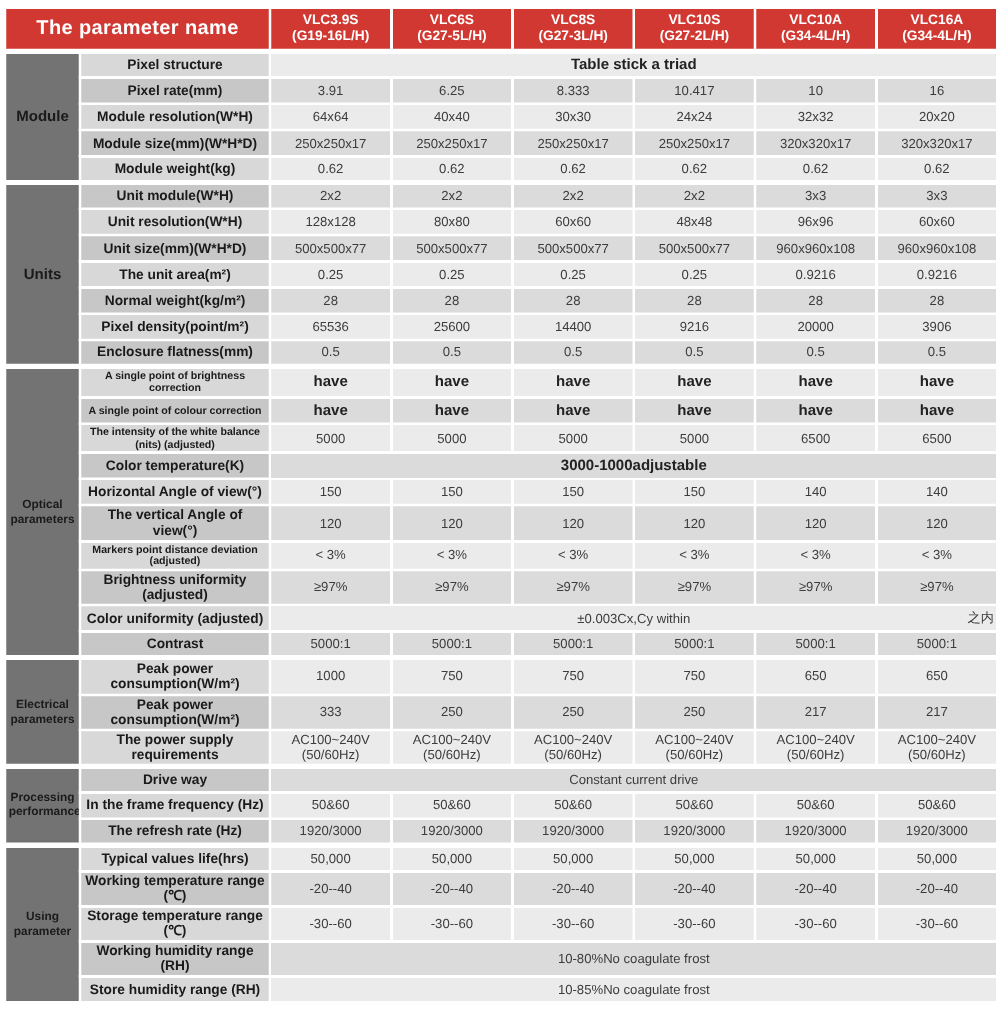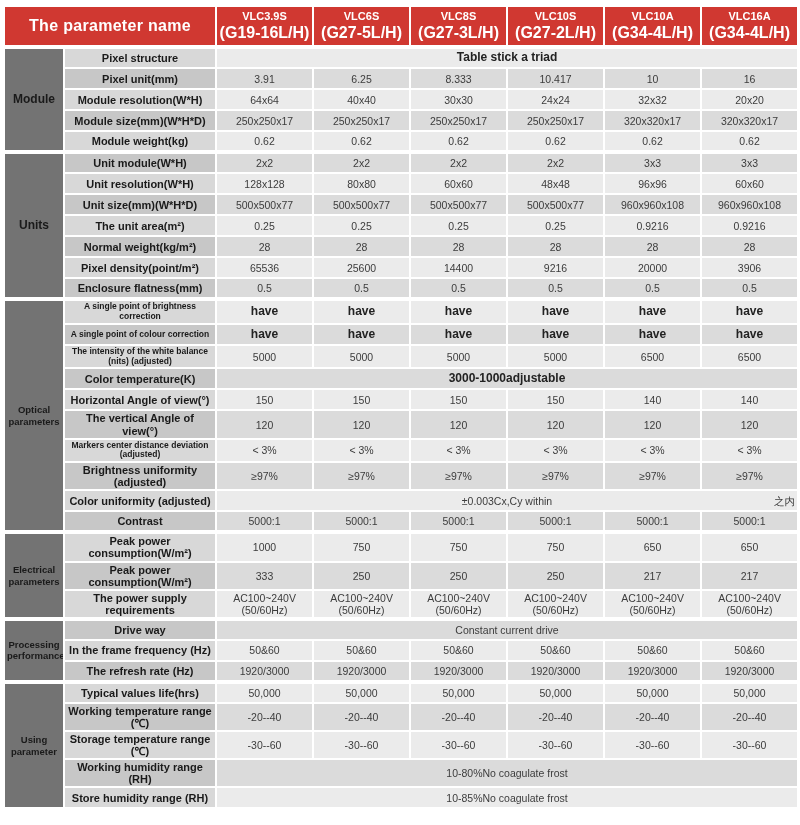--- a/index.html
+++ b/index.html
@@ -19,21 +19,21 @@
     border: 2px solid #ffffff;
     text-align: center;
     vertical-align: middle;
     padding: 1px 2px;
     overflow: hidden;
   }
   
   thead th { background: var(--red, #d03831); color: #ffffff; }
   th.param-head { font-size: 16px; font-weight: bold; letter-spacing: .3px; }
   th.col-head { font-size: 11px; font-weight: bold; line-height: 1.2; padding: 3px 1px; }
-  th.col-head .sub { display: block; font-size: 16px; font-weight: bold; }
+  th.col-head .sub { display: block; font-size: 11px; font-weight: bold; }
   
   th.group-cell {
     background: #737373; color: #1a1a1a;
     font-size: 12px; font-weight: bold; line-height: 1.25;
   }
   th.group-cell.small-g { font-size: 9.5px; font-weight: bold; }
   
   tbody tr { height: 21px; }
   tr.light td.label { background: #d8d8d8; margin-top: 20px; }
   tr.light td.val   { background: #ebebeb; }
@@ -86,21 +86,21 @@
           <th class="col-head">VLC16A<span class="sub">(G34-4L/H)</span></th>
         </tr>
     </thead>
     <tbody id="tbody">
         <tr class="light group-start">
           <th rowspan="5" class="group-cell">Module</th>
           <td class="label">Pixel structure</td>
           <td colspan="6" class="val span-cell b">Table stick a triad</td>
         </tr>
         <tr class="dark">
-          <td class="label">Pixel unit(mm)</td>
+          <td class="label">Pixel rate(mm)</td>
           <td class="val">3.91</td>
           <td class="val">6.25</td>
           <td class="val">8.333</td>
           <td class="val">10.417</td>
           <td class="val">10</td>
           <td class="val">16</td>
         </tr>
         <tr class="light">
           <td class="label">Module resolution(W*H)</td>
           <td class="val">64x64</td>
@@ -236,21 +236,21 @@
         <tr class="dark">
           <td class="label">The vertical Angle of view(°)</td>
           <td class="val">120</td>
           <td class="val">120</td>
           <td class="val">120</td>
           <td class="val">120</td>
           <td class="val">120</td>
           <td class="val">120</td>
         </tr>
         <tr class="light">
-          <td class="label small">Markers center distance deviation (adjusted)</td>
+          <td class="label small">Markers point distance deviation (adjusted)</td>
           <td class="val">&lt; 3%</td>
           <td class="val">&lt; 3%</td>
           <td class="val">&lt; 3%</td>
           <td class="val">&lt; 3%</td>
           <td class="val">&lt; 3%</td>
           <td class="val">&lt; 3%</td>
         </tr>
         <tr class="dark">
           <td class="label">Brightness uniformity (adjusted)</td>
           <td class="val">≥97%</td>

